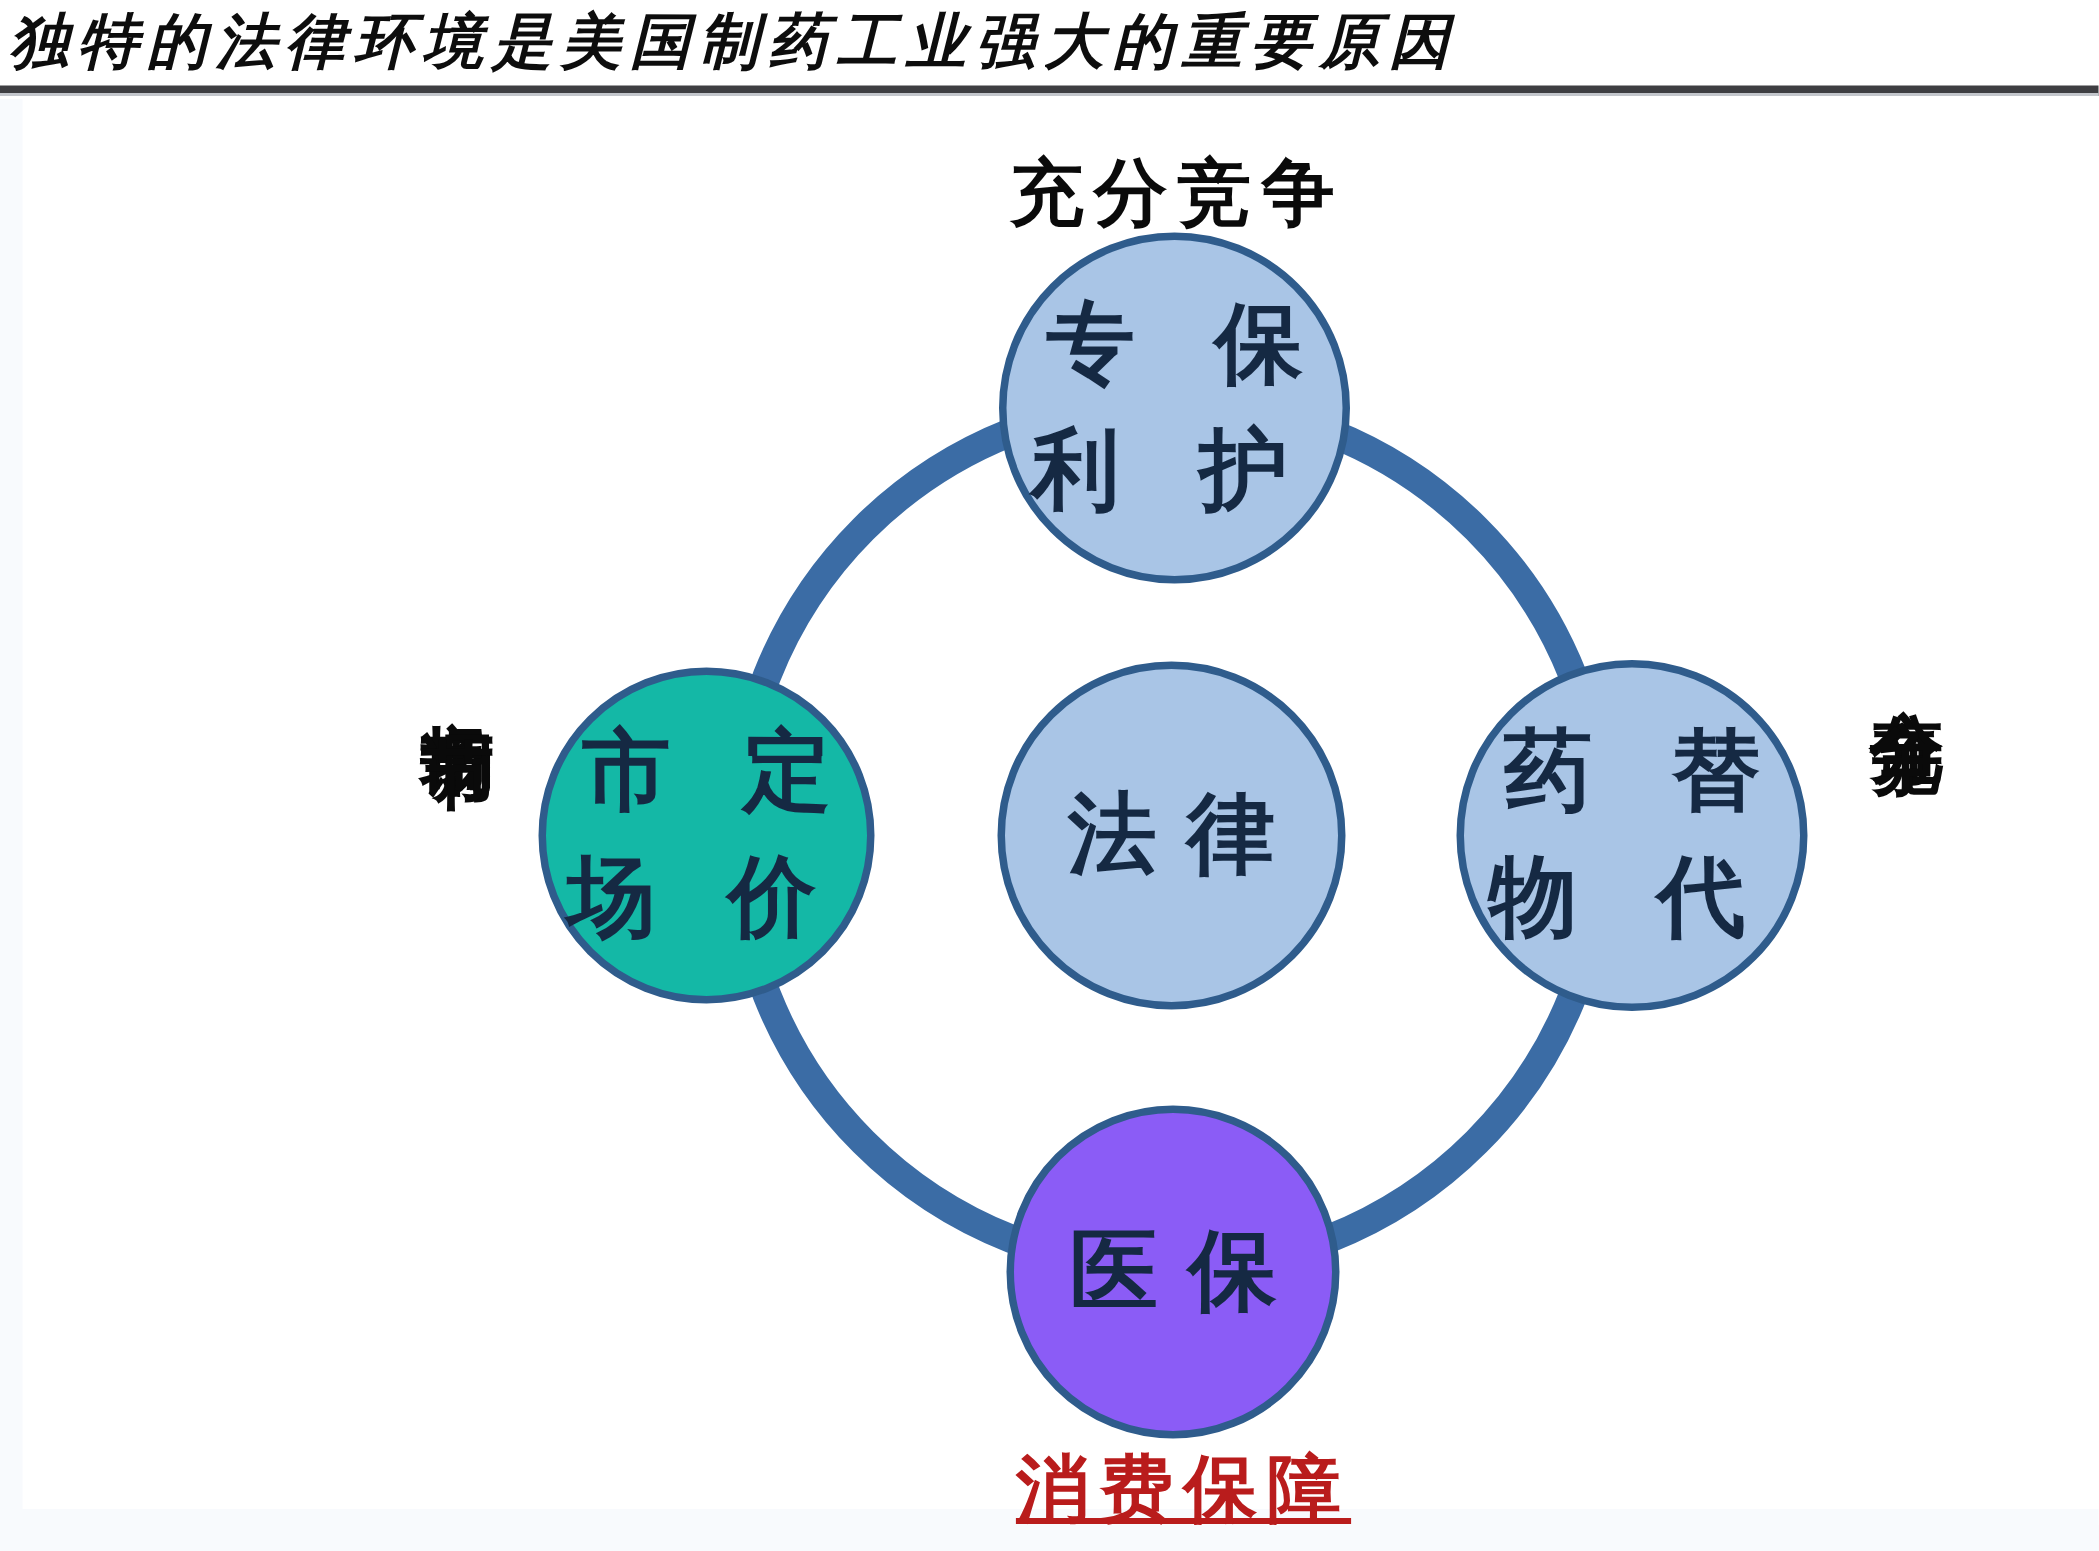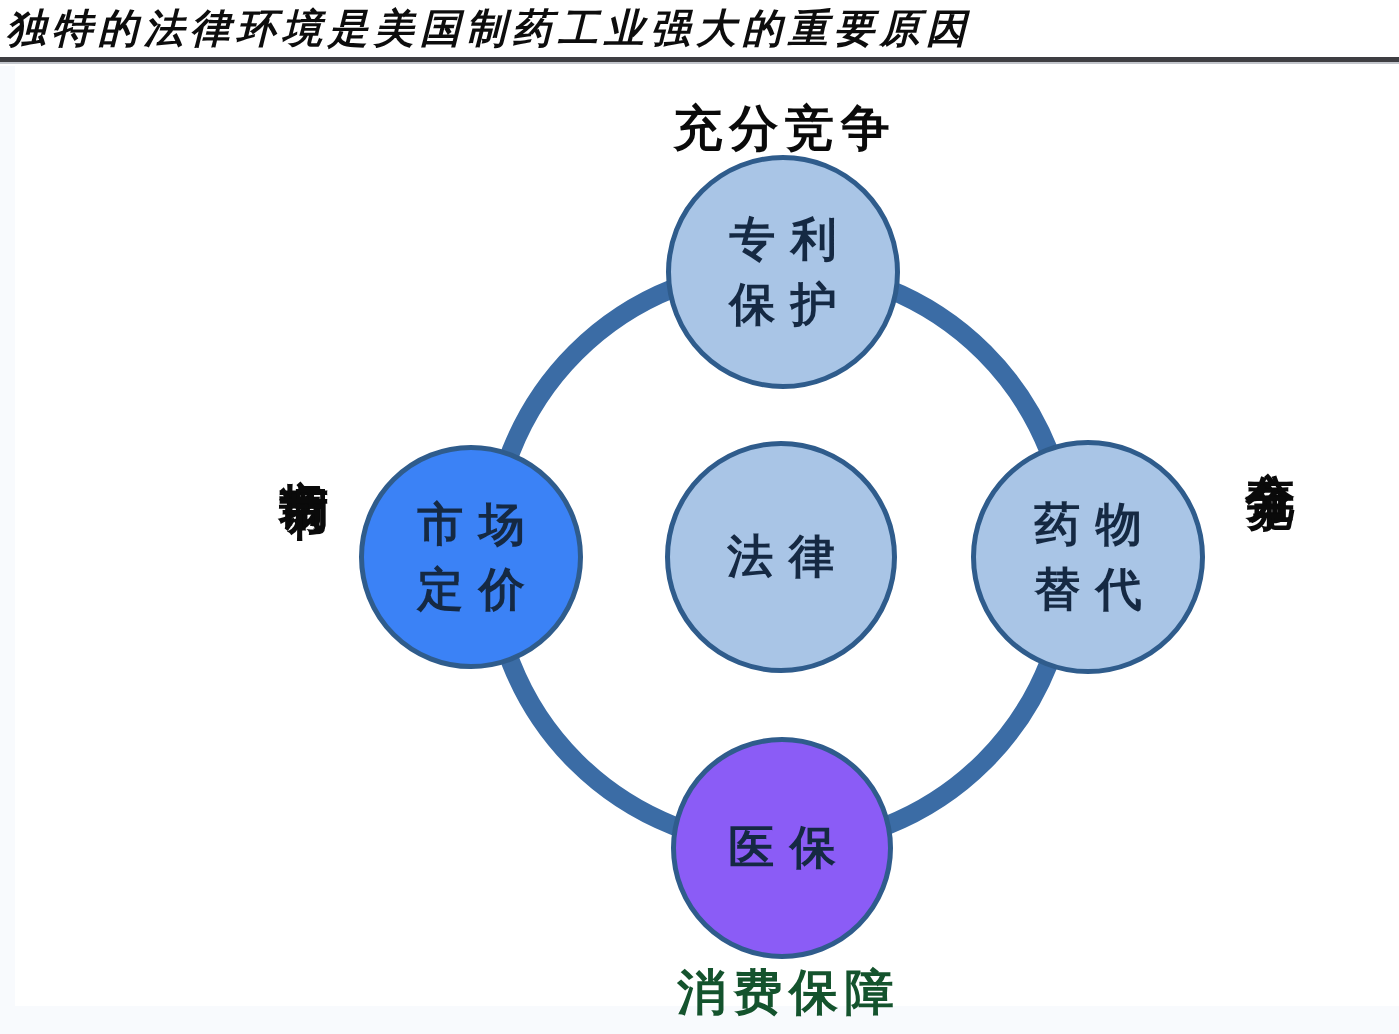--- a/index.html
+++ b/index.html
@@ -19,23 +19,23 @@
   }
   .title-divider{
     position:absolute;left:0;top:57px;width:1399px;height:5px;
     background:#3e3e42;border-bottom:2px solid #c3c6cc;
   }
 
   svg.ring-layer{position:absolute;left:0;top:0;}
 
   .node{
     position:absolute;border-radius:50%;
-    display:flex;flex-direction:column;align-items:center;justify-content:center;
+    display:flex;align-items:center;justify-content:center;
     border-style:solid;border-width:5px;box-sizing:border-box;
-    font-weight:bold;font-size:46px;line-height:1.42;
+    font-weight:bold;font-size:59px;line-height:1.42;
     letter-spacing:0.34em;text-indent:0.34em;text-align:center;
   }
   #node-top{left:666px;top:155px;width:234px;height:234px;}
   #node-left{left:359px;top:445px;width:224px;height:224px;}
   #node-center{left:665px;top:441px;width:232px;height:232px;}
   #node-right{left:971px;top:440px;width:234px;height:234px;}
   #node-bottom{left:671px;top:737px;width:222px;height:222px;}
 
   .outer-label{
     position:absolute;font-weight:bold;white-space:nowrap;
@@ -61,34 +61,34 @@
 
 <svg class="ring-layer" width="1399" height="1034">
   <circle cx="780" cy="557" r="289" fill="none" stroke-width="19" style="stroke: rgb(59, 108, 165);"></circle>
 </svg>
 
 <div class="node" id="node-top" style="background: rgb(169, 197, 230); border-color: rgb(47, 92, 140); color: rgb(21, 41, 67);">
   <span>专利</span>
   <span>保护</span>
 </div>
 
-<div class="node" id="node-left" style="background: #3b82f6; border-color: rgb(47, 92, 140); color: rgb(21, 41, 67);">
+<div class="node" id="node-left" style="background: #14b8a6; border-color: rgb(47, 92, 140); color: rgb(21, 41, 67);">
   <span>市场</span>
   <span>定价</span>
 </div>
 
 <div class="node" id="node-center" style="background: rgb(169, 197, 230); border-color: rgb(47, 92, 140); color: rgb(21, 41, 67);">
   <span>法律</span>
 </div>
 
 <div class="node" id="node-right" style="background: rgb(169, 197, 230); border-color: rgb(47, 92, 140); color: rgb(21, 41, 67);">
   <span>药物</span>
   <span>替代</span>
 </div>
 
 <div class="node" id="node-bottom" style="background: #8b5cf6; border-color: rgb(47, 92, 140); color: rgb(21, 41, 67);">
   <span>医保</span>
 </div>
 
 <div class="outer-label h" id="label-top" style="color: rgb(10, 10, 10);">充分竞争</div>
 <div class="outer-label v" id="label-left" style="color: rgb(10, 10, 10);">市场调节</div>
 <div class="outer-label v" id="label-right" style="color: rgb(10, 10, 10);">充分竞争</div>
-<div class="outer-label h" id="label-bottom" style="color: #14532d;">消费保障</div>
+<div class="outer-label h" id="label-bottom" style="color: #b91c1c; text-decoration: underline;">消费保障</div>
 
 </body></html>

